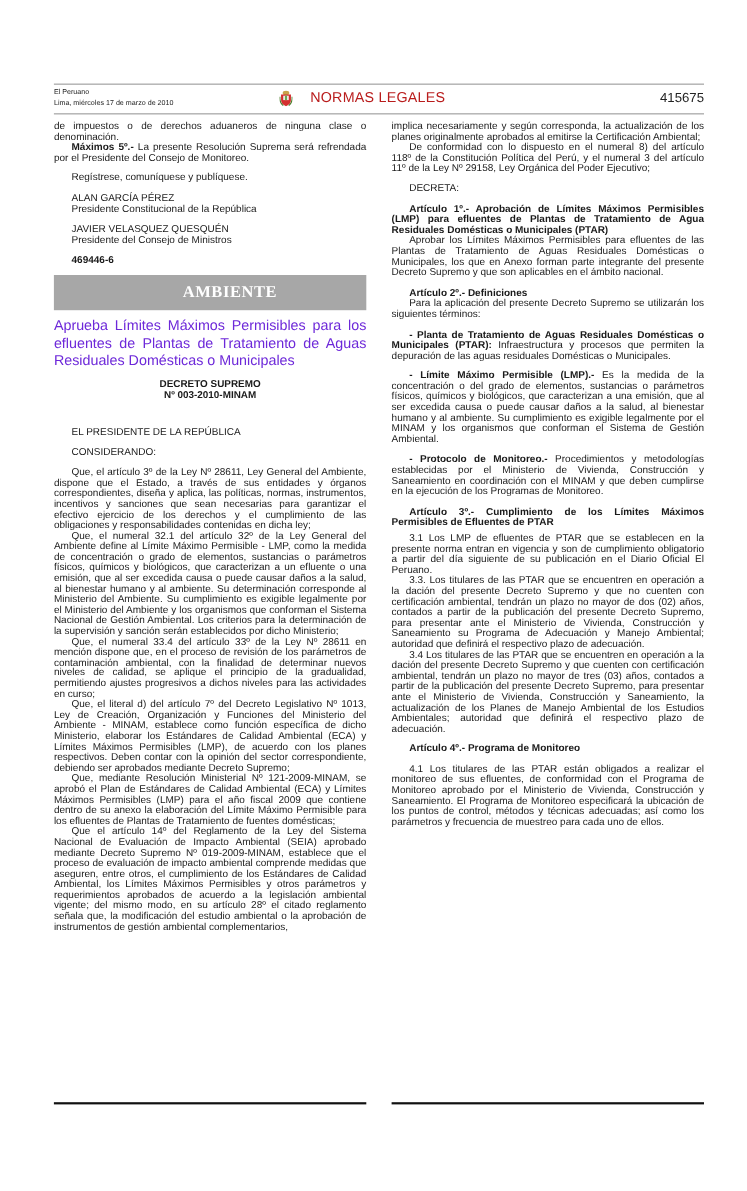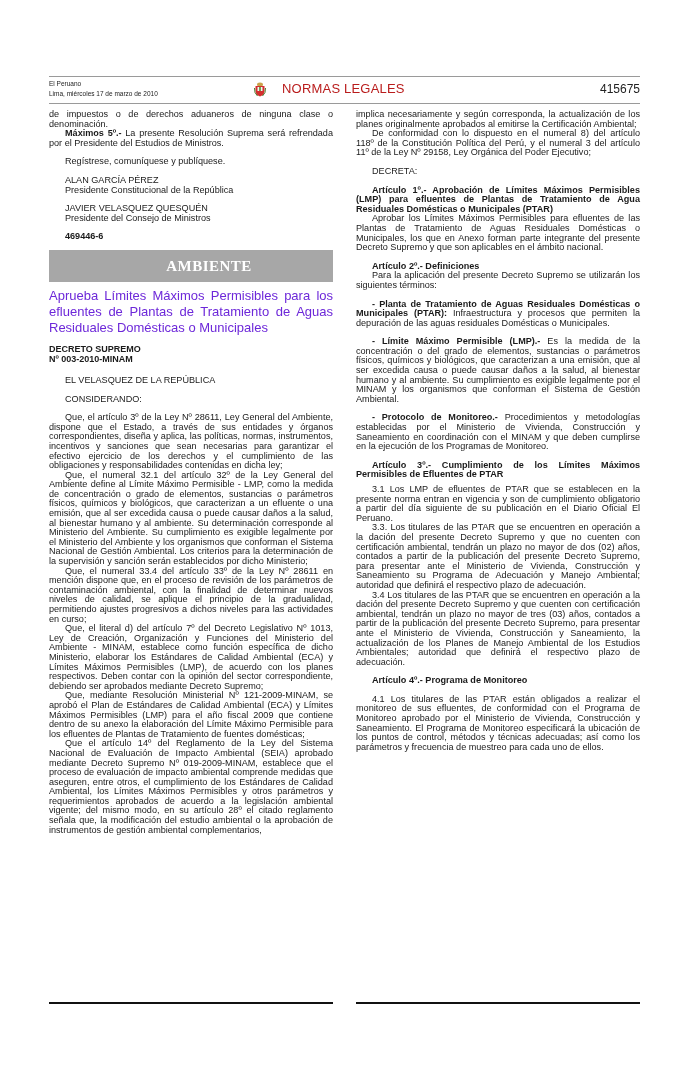--- a/index.html
+++ b/index.html
@@ -14,21 +14,21 @@
   .col { position:absolute; top:0; width:284px; font-size:9.1px; line-height:9.6px; text-align:justify; }
   .col.left { left:0; }
   .col.right { left:307px; }
   .col p { margin:0; text-indent:16px; }
   .col p.noind { text-indent:0; }
   .gap { height:9px; }
   .b { font-weight:bold; }
   .ind { padding-left:16px; text-indent:0 !important; }
   .section-bar { background:#a7a7a7; color:#fff; text-align:center; font-family:"Liberation Serif", serif; font-weight:bold; font-size:15px; height:32px; line-height:32px; margin:8px 0 6px 0; letter-spacing:0.5px;padding-left:36px; }
   .norma-title { font-size:13px; line-height:16px; text-align:justify; text-align-last:left; margin-bottom:8px; color:#6d28d9; }
-  .decreto { text-align:left; font-weight:bold; font-size:9px; line-height:10px; margin-bottom:12px; }
+  .decreto { text-align:center; font-weight:bold; font-size:9px; line-height:10px; margin-bottom:24px; }
   .rule { position:absolute; top:1002px; height:2px; background:#111; }
 </style>
 </head>
 <body>
 
 <div class="page">
   <div class="hdr">
     <div class="pub">
       <div>El Peruano</div>
       <div>Lima, miércoles 17 de marzo de 2010</div>
@@ -40,38 +40,38 @@
       <rect x="5" y="5" width="2" height="4" fill="#6aa84f"></rect>
       <path d="M0.5 6 q-0.5 5 3 8 M11.5 6 q0.5 5 -3 8" stroke="#4a7d2a" stroke-width="1" fill="none"></path>
     </svg>
     <div class="title">NORMAS LEGALES</div>
     <div class="num">415675</div>
   </div>
 
   <div class="cols">
     <div class="col left">
       <p class="noind">de impuestos o de derechos aduaneros de ninguna clase o denominación.</p>
-      <p><span class="b">Máximos 5º.-</span><span> La presente Resolución Suprema será refrendada por el Presidente del Estudios de Ministros.</span></p>
+      <p><span class="b">Máximos 5º.-</span><span> La presente Resolución Suprema será refrendada por el Presidente del Consejo de Monitoreo.</span></p>
       <div class="gap"></div>
       <p class="ind">Regístrese, comuníquese y publíquese.</p>
       <div class="gap"></div>
       <p class="ind">ALAN GARCÍA PÉREZ</p>
       <p class="ind">Presidente Constitucional de la República</p>
       <div class="gap"></div>
       <p class="ind">JAVIER VELASQUEZ QUESQUÉN</p>
       <p class="ind">Presidente del Consejo de Ministros</p>
       <div class="gap"></div>
       <p class="ind b">469446-6</p>
       <div class="section-bar">AMBIENTE</div>
       <div class="norma-title">Aprueba Límites Máximos Permisibles para los efluentes de Plantas de Tratamiento de Aguas Residuales Domésticas o Municipales</div>
       <div class="decreto">
         <div>DECRETO SUPREMO</div>
         <div>Nº 003-2010-MINAM</div>
       </div>
-      <p class="ind">EL VELASQUEZ DE LA REPÚBLICA</p>
+      <p class="ind">EL PRESIDENTE DE LA REPÚBLICA</p>
       <div class="gap"></div>
       <p class="ind">CONSIDERANDO:</p>
       <div class="gap"></div>
       <p>Que, el artículo 3º de la Ley Nº 28611, Ley General del Ambiente, dispone que el Estado, a través de sus entidades y órganos correspondientes, diseña y aplica, las políticas, normas, instrumentos, incentivos y sanciones que sean necesarias para garantizar el efectivo ejercicio de los derechos y el cumplimiento de las obligaciones y responsabilidades contenidas en dicha ley;</p>
       <p>Que, el numeral 32.1 del artículo 32º de la Ley General del Ambiente define al Límite Máximo Permisible - LMP, como la medida de concentración o grado de elementos, sustancias o parámetros físicos, químicos y biológicos, que caracterizan a un efluente o una emisión, que al ser excedida causa o puede causar daños a la salud, al bienestar humano y al ambiente. Su determinación corresponde al Ministerio del Ambiente. Su cumplimiento es exigible legalmente por el Ministerio del Ambiente y los organismos que conforman el Sistema Nacional de Gestión Ambiental. Los criterios para la determinación de la supervisión y sanción serán establecidos por dicho Ministerio;</p>
       <p>Que, el numeral 33.4 del artículo 33º de la Ley Nº 28611 en mención dispone que, en el proceso de revisión de los parámetros de contaminación ambiental, con la finalidad de determinar nuevos niveles de calidad, se aplique el principio de la gradualidad, permitiendo ajustes progresivos a dichos niveles para las actividades en curso;</p>
       <p>Que, el literal d) del artículo 7º del Decreto Legislativo Nº 1013, Ley de Creación, Organización y Funciones del Ministerio del Ambiente - MINAM, establece como función específica de dicho Ministerio, elaborar los Estándares de Calidad Ambiental (ECA) y Límites Máximos Permisibles (LMP), de acuerdo con los planes respectivos. Deben contar con la opinión del sector correspondiente, debiendo ser aprobados mediante Decreto Supremo;</p>
       <p>Que, mediante Resolución Ministerial Nº 121-2009-MINAM, se aprobó el Plan de Estándares de Calidad Ambiental (ECA) y Límites Máximos Permisibles (LMP) para el año fiscal 2009 que contiene dentro de su anexo la elaboración del Límite Máximo Permisible para los efluentes de Plantas de Tratamiento de fuentes domésticas;</p>
       <p>Que el artículo 14º del Reglamento de la Ley del Sistema Nacional de Evaluación de Impacto Ambiental (SEIA) aprobado mediante Decreto Supremo Nº 019-2009-MINAM, establece que el proceso de evaluación de impacto ambiental comprende medidas que aseguren, entre otros, el cumplimiento de los Estándares de Calidad Ambiental, los Límites Máximos Permisibles y otros parámetros y requerimientos aprobados de acuerdo a la legislación ambiental vigente; del mismo modo, en su artículo 28º el citado reglamento señala que, la modificación del estudio ambiental o la aprobación de instrumentos de gestión ambiental complementarios,</p>
     </div>

